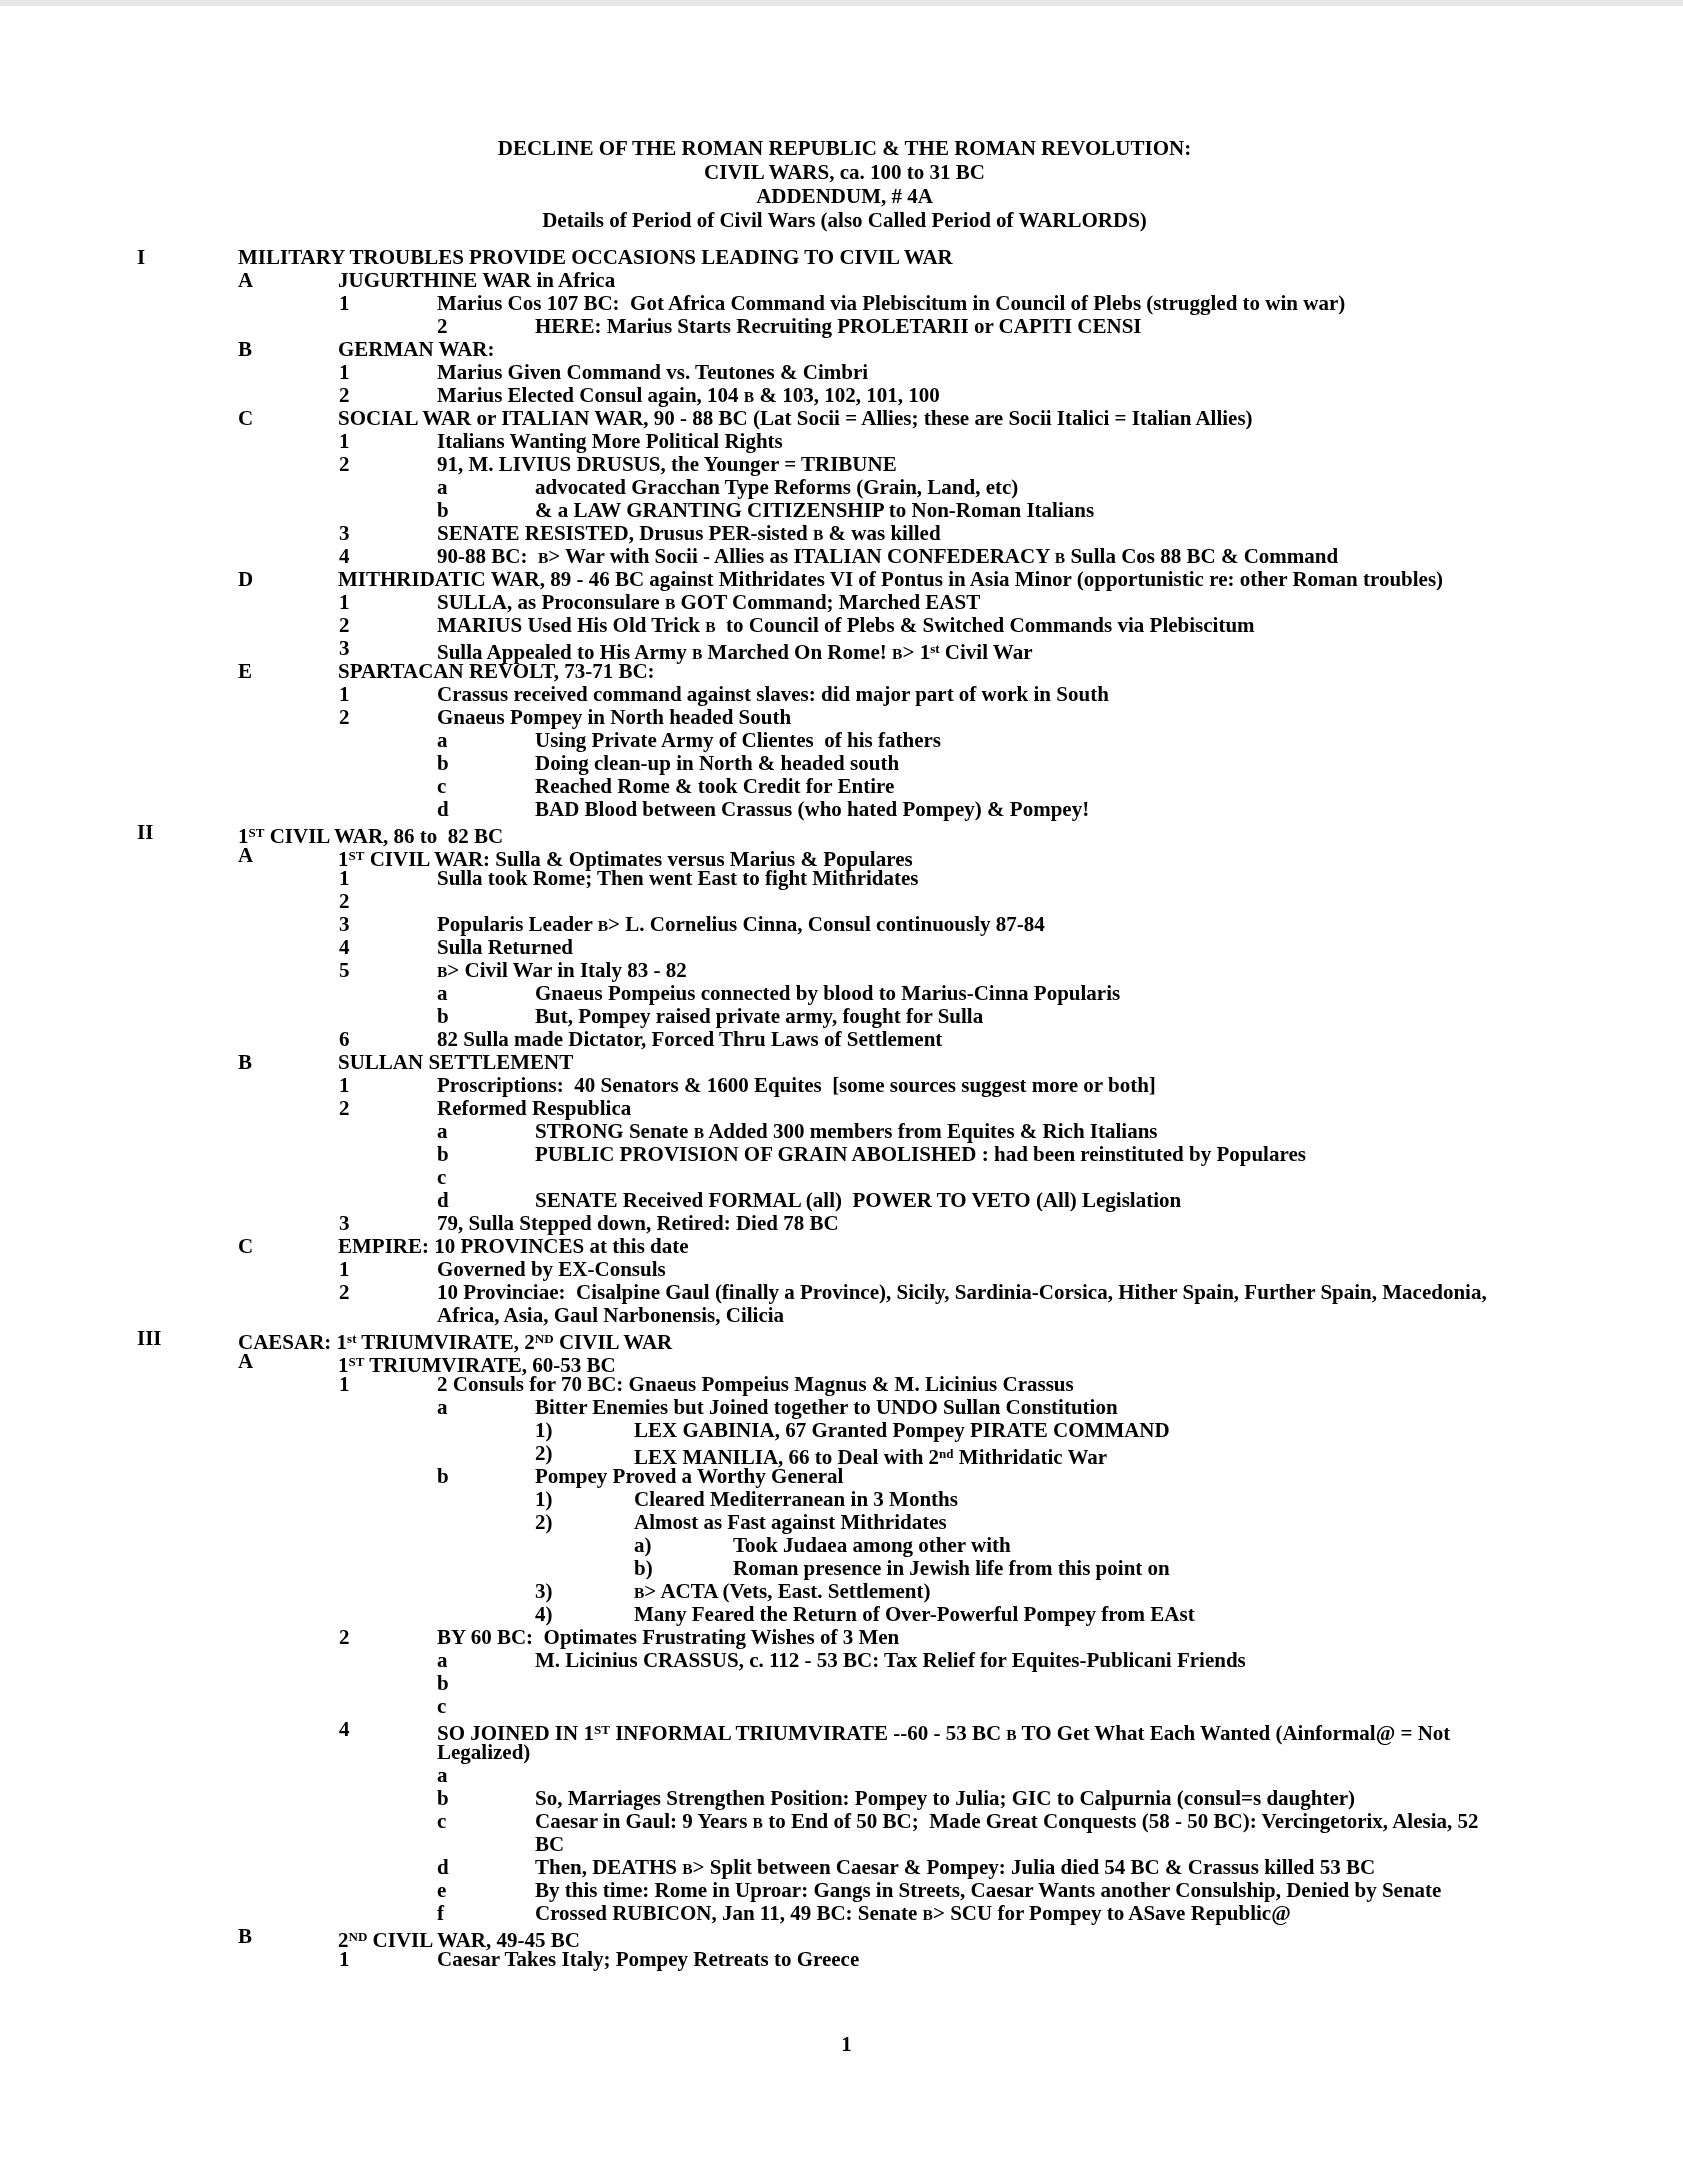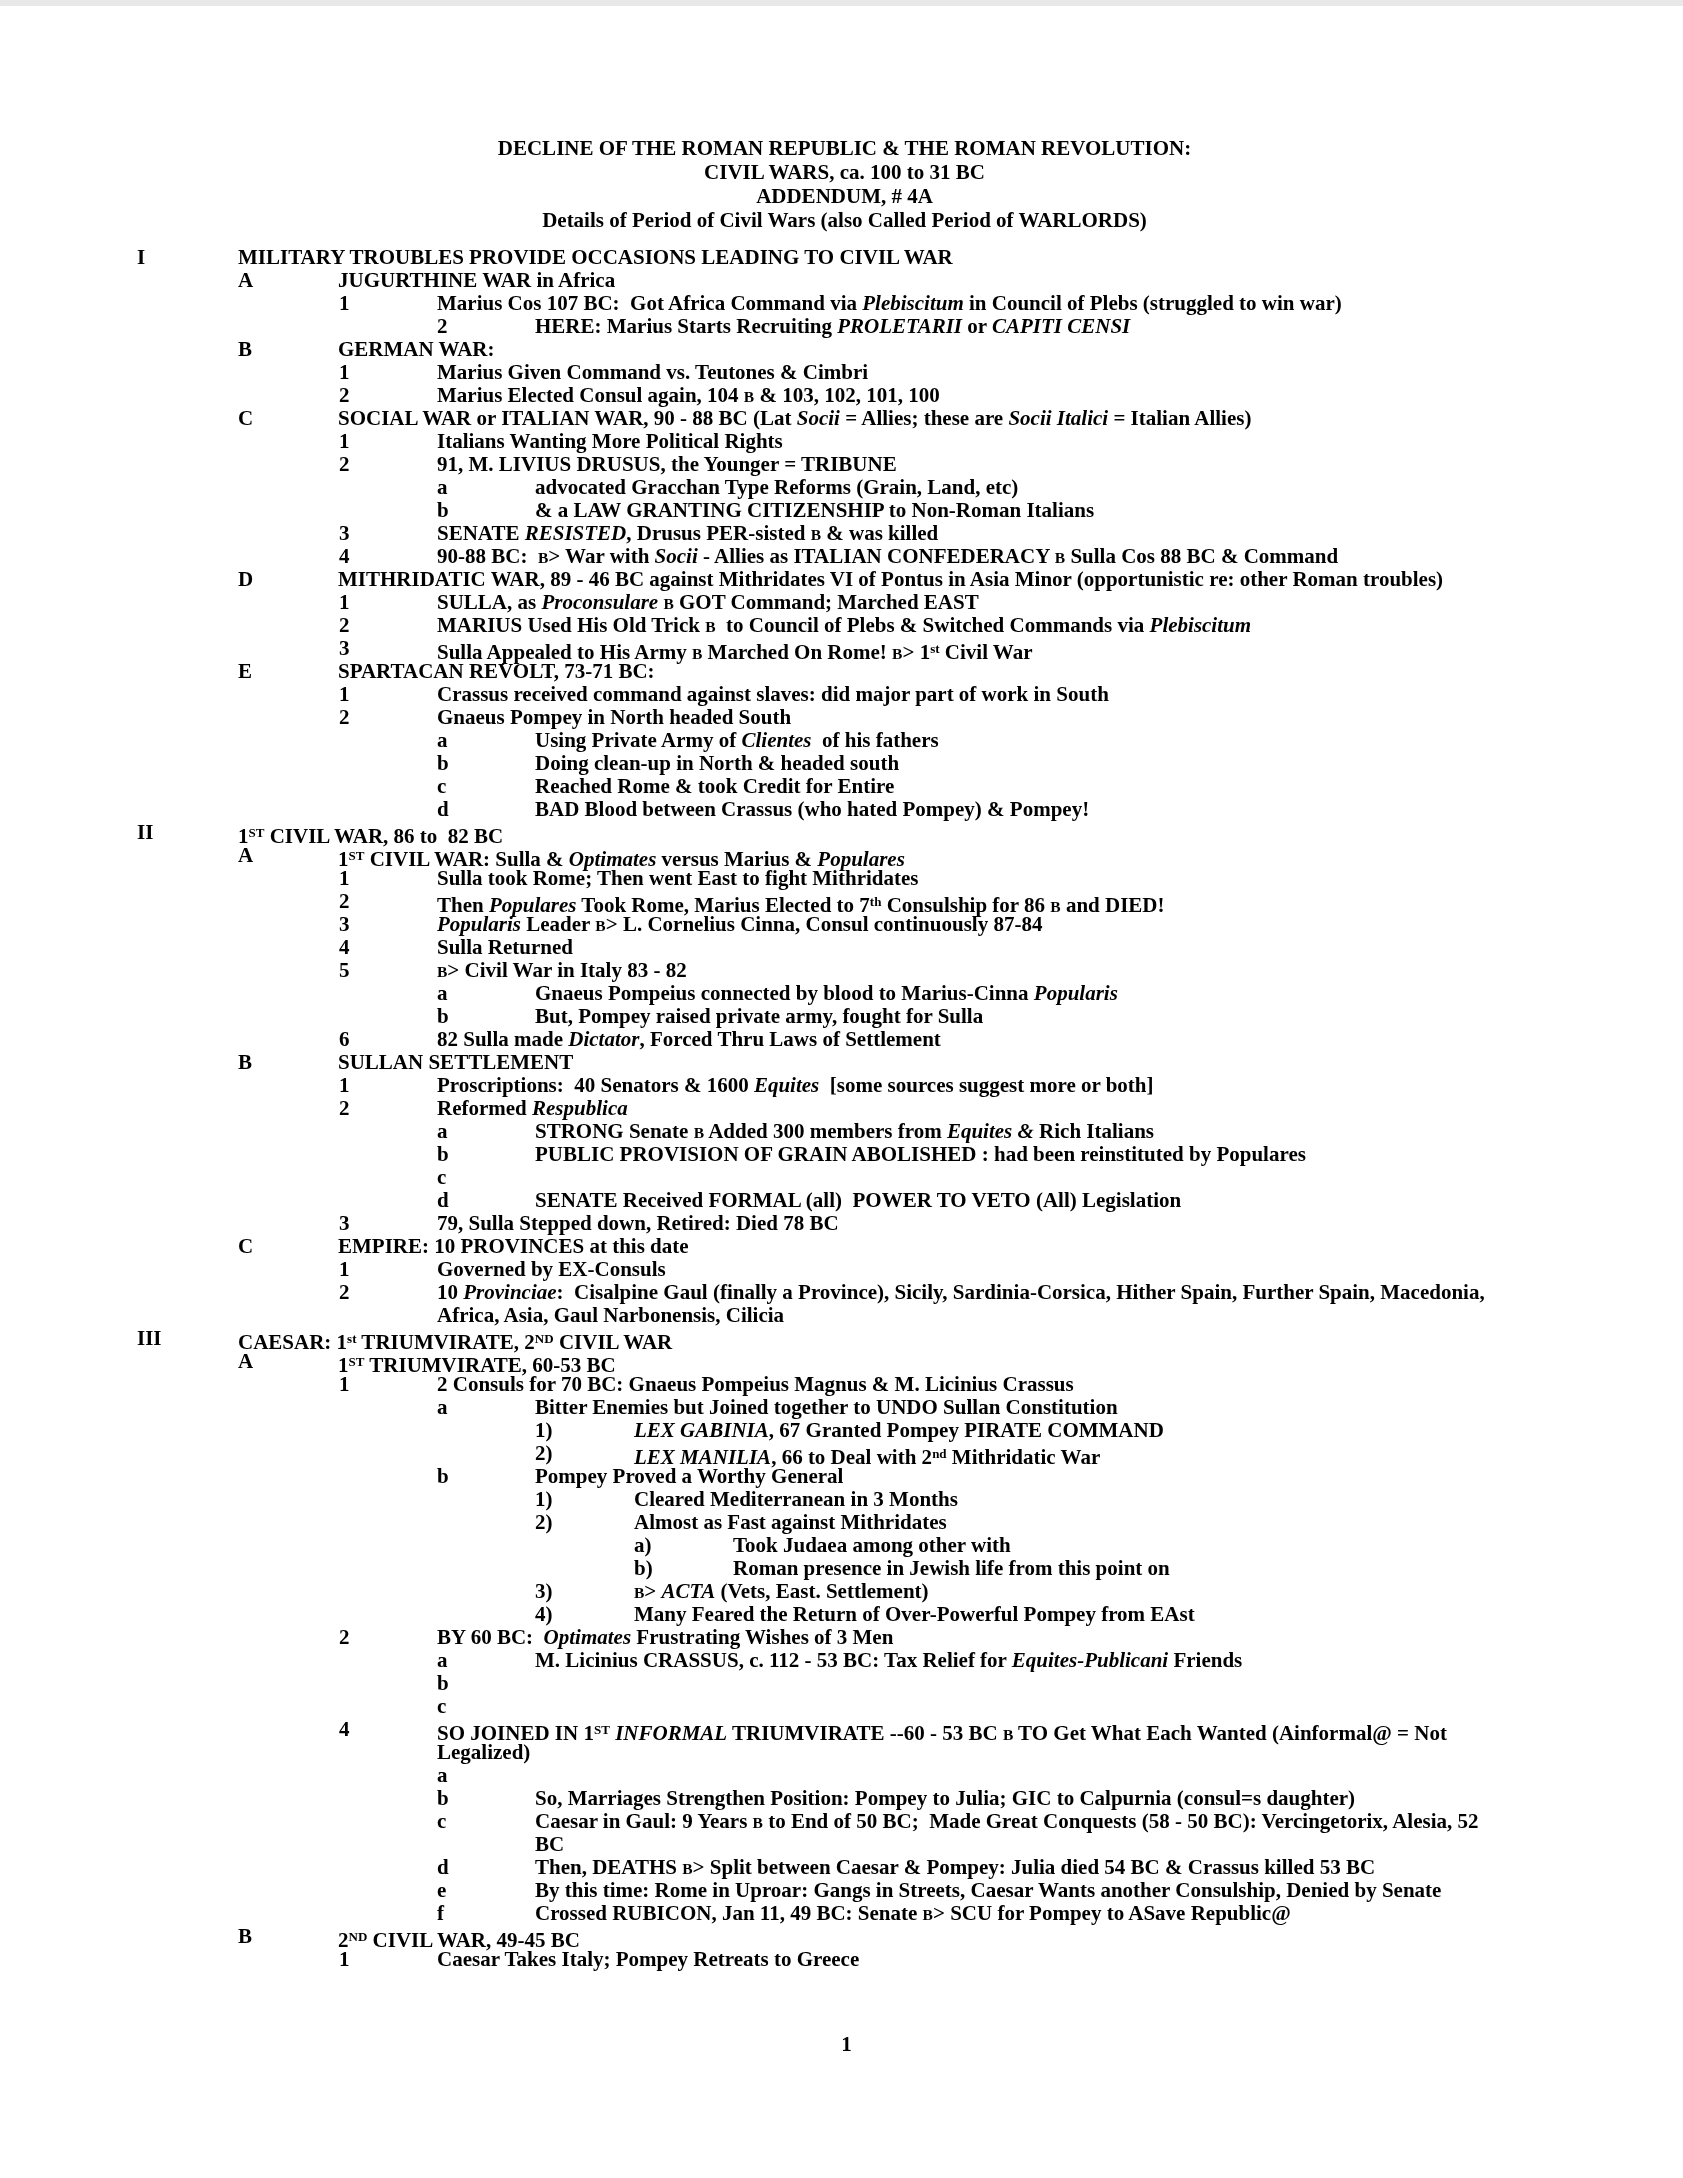--- a/index.html
+++ b/index.html
@@ -46,21 +46,21 @@
     top: 0;
   }
   
   .lv0 { padding-left: 238px; } .lv0 > .label { left: 137px; }
   .lv1 { padding-left: 338px; } .lv1 > .label { left: 238px; }
   .lv2 { padding-left: 437px; } .lv2 > .label { left: 339px; }
   .lv3 { padding-left: 535px; } .lv3 > .label { left: 437px; }
   .lv4 { padding-left: 634px; } .lv4 > .label { left: 535px; }
   .lv5 { padding-left: 733px; } .lv5 > .label { left: 634px; }
 
-  .it  { font-style: italic; }
+  .it  { }
   .sup { font-size: 0.62em; vertical-align: 0.45em; letter-spacing: 0; }
   .ab  { font-size: 0.74em; } 
 
   .page-number {
     position: absolute;
     top: 2026px;
     left: 0;
     width: 1693px;
     text-align: center;
     font-size: 21px;
@@ -93,21 +93,21 @@
       <div class="line lv1"><span class="label">E</span><span class="text"><span>SPARTACAN REVOLT, 73-71 BC:</span></span></div>
       <div class="line lv2"><span class="label">1</span><span class="text"><span>Crassus received command against slaves: did major part of work in South</span></span></div>
       <div class="line lv2"><span class="label">2</span><span class="text"><span>Gnaeus Pompey in North headed South</span></span></div>
       <div class="line lv3"><span class="label">a</span><span class="text"><span>Using Private Army of </span><span class="it">Clientes</span><span>  of his fathers</span></span></div>
       <div class="line lv3"><span class="label">b</span><span class="text"><span>Doing clean-up in North &amp; headed south</span></span></div>
       <div class="line lv3"><span class="label">c</span><span class="text"><span>Reached Rome &amp; took Credit for Entire</span></span></div>
       <div class="line lv3"><span class="label">d</span><span class="text"><span>BAD Blood between Crassus (who hated Pompey) &amp; Pompey!</span></span></div>
       <div class="line lv0"><span class="label">II</span><span class="text"><span>1</span><span class="sup">ST</span><span> CIVIL WAR, 86 to  82 BC</span></span></div>
       <div class="line lv1"><span class="label">A</span><span class="text"><span>1</span><span class="sup">ST</span><span> CIVIL WAR: Sulla &amp; </span><span class="it">Optimates</span><span> versus Marius &amp; </span><span class="it">Populares</span></span></div>
       <div class="line lv2"><span class="label">1</span><span class="text"><span>Sulla took Rome; Then went East to fight Mithridates</span></span></div>
-      <div class="line lv2"><span class="label">2</span><span class="text"><span>Then </span><span class="it">Populares</span><span> Took Rome, Marius Elected to 7</span><span class="sup">th</span><span> Consulship for 86 </span><span class="ab">B</span><span> and DIED!</span></span></div>
+      <div class="line lv2"><span class="label">2</span></div>
       <div class="line lv2"><span class="label">3</span><span class="text"><span class="it">Popularis</span><span> Leader </span><span class="ab">B</span><span>&gt; L. Cornelius Cinna, Consul continuously 87-84</span></span></div>
       <div class="line lv2"><span class="label">4</span><span class="text"><span>Sulla Returned</span></span></div>
       <div class="line lv2"><span class="label">5</span><span class="text"><span class="ab">B</span><span>&gt; Civil War in Italy 83 - 82</span></span></div>
       <div class="line lv3"><span class="label">a</span><span class="text"><span>Gnaeus Pompeius connected by blood to Marius-Cinna </span><span class="it">Popularis</span></span></div>
       <div class="line lv3"><span class="label">b</span><span class="text"><span>But, Pompey raised private army, fought for Sulla</span></span></div>
       <div class="line lv2"><span class="label">6</span><span class="text"><span>82 Sulla made </span><span class="it">Dictator</span><span>, Forced Thru Laws of Settlement</span></span></div>
       <div class="line lv1"><span class="label">B</span><span class="text"><span>SULLAN SETTLEMENT</span></span></div>
       <div class="line lv2"><span class="label">1</span><span class="text"><span>Proscriptions:  40 Senators &amp; 1600 </span><span class="it">Equites</span><span>  [some sources suggest more or both]</span></span></div>
       <div class="line lv2"><span class="label">2</span><span class="text"><span>Reformed </span><span class="it">Respublica</span></span></div>
       <div class="line lv3"><span class="label">a</span><span class="text"><span>STRONG Senate </span><span class="ab">B</span><span> Added 300 members from </span><span class="it">Equites &amp;</span><span> Rich Italians</span></span></div>

